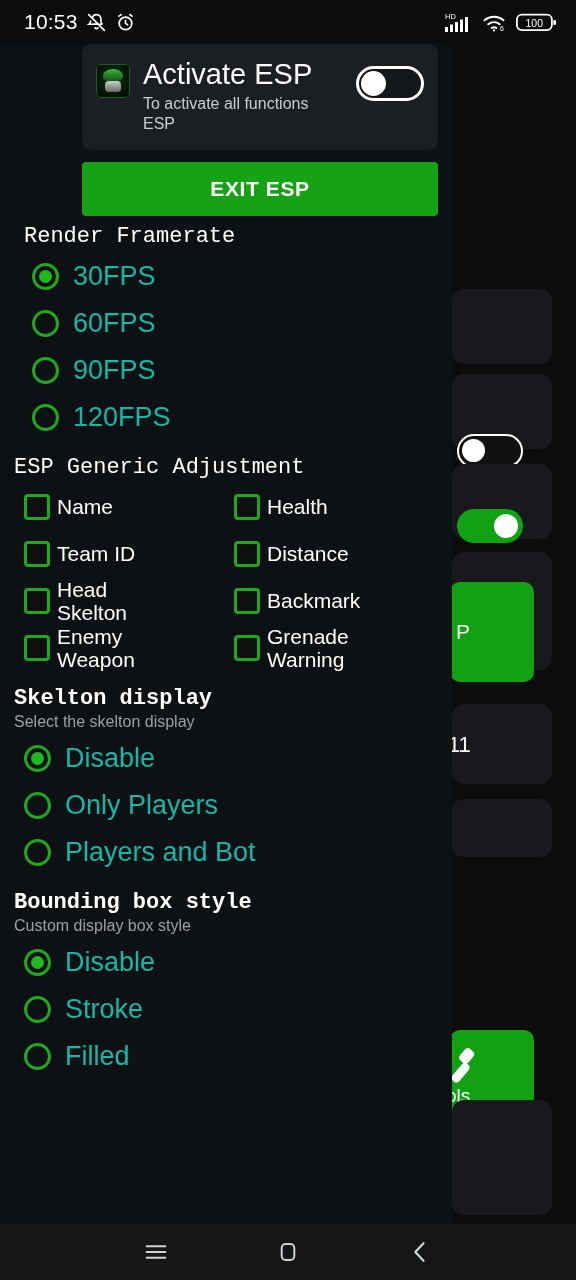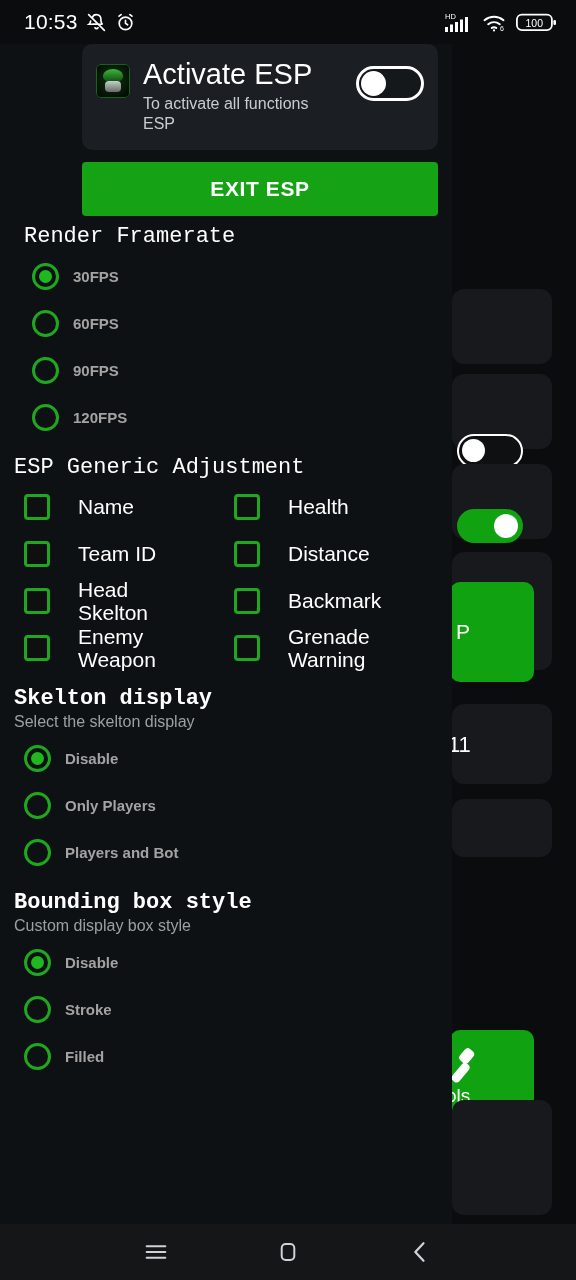--- a/index.html
+++ b/index.html
@@ -192,30 +192,30 @@
     height: 47px; padding-left: 18px;
   }
   .radio {
     width: 27px; height: 27px; border-radius: 50%;
     border: 3px solid #1fa81f; position: relative; flex: 0 0 27px;
   }
   .radio.sel::after {
     content: ""; position: absolute; inset: 4px;
     border-radius: 50%; background: #1fb81f;
   }
-  .radio-label { color: #a3a3a3; font-size: 15px; font-weight: bold; }
+  .radio-label { color: #14b8a6; font-size: 27px; }
 
   
   .cb-grid {
     display: grid; grid-template-columns: 1fr 1fr;
     column-gap: 6px; row-gap: 0;
     margin-top: 4px; padding-left: 10px;
   }
   .cb-row {
-    display: flex; align-items: center; gap: 28px;
+    display: flex; align-items: center; gap: 7px;
     min-height: 47px;
   }
   .cb {
     width: 26px; height: 26px; flex: 0 0 26px;
     border: 3px solid #1fa81f; border-radius: 4px; background: #0d0f11;
   }
   .cb-label {
     color: #ffffff; font-size: 21px; line-height: 1.1;
   }
 

